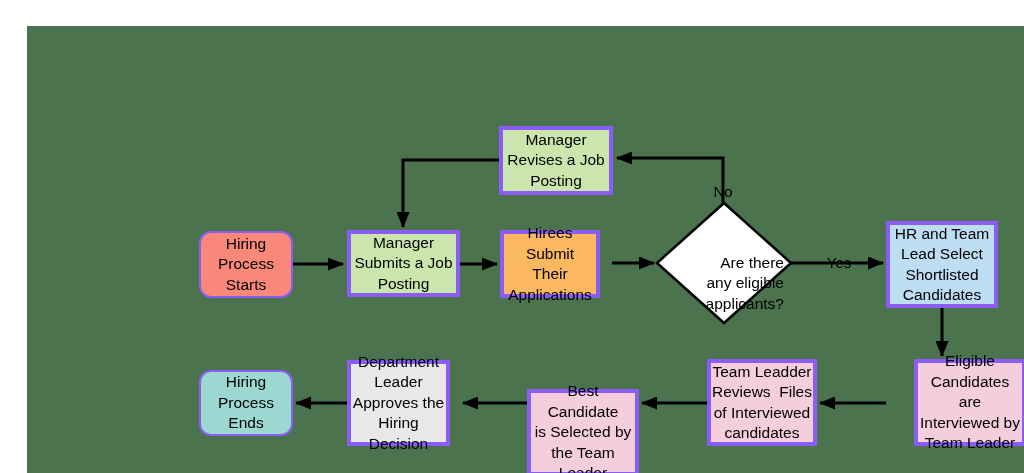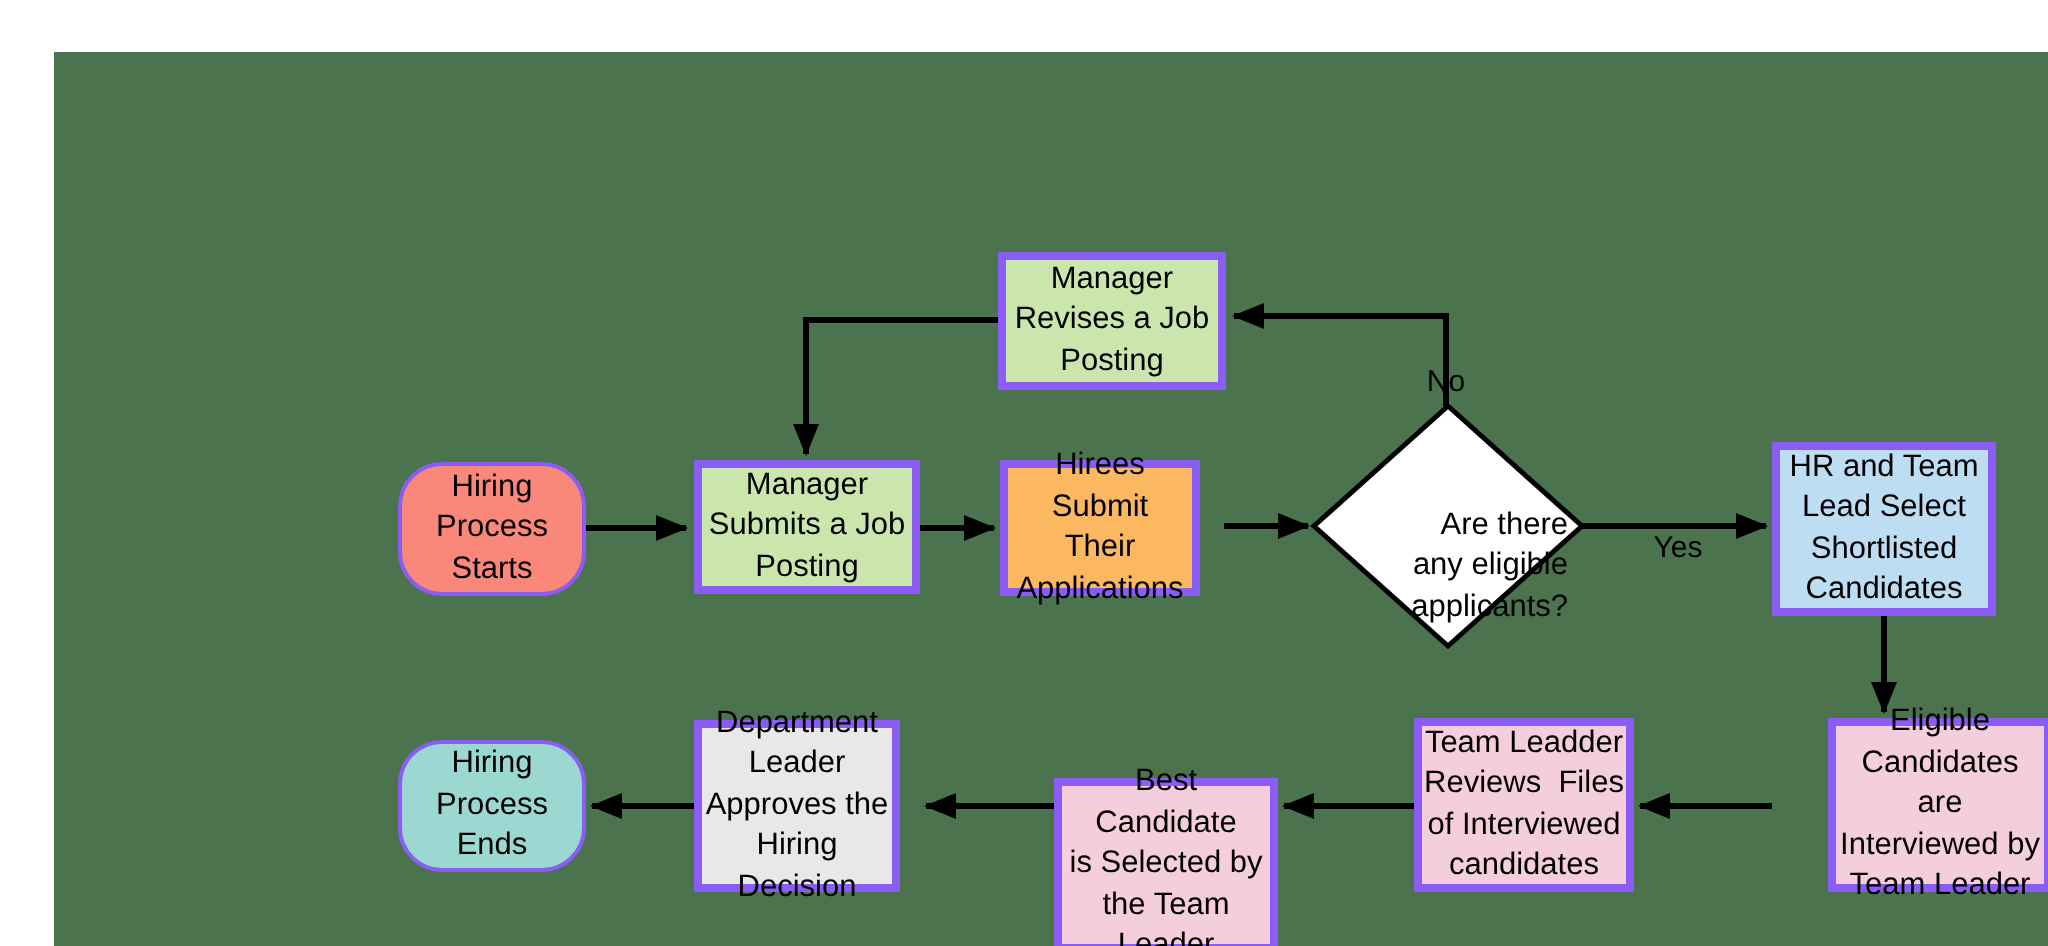--- a/index.html
+++ b/index.html
@@ -10,21 +10,21 @@
   #canvas-bg{
     position:absolute;left:27px;top:26px;width:997px;height:447px;
     background:#4A734E;
   }
   #edges{position:absolute;left:0;top:0;width:1024px;height:473px;z-index:2;}
   .node{
     position:absolute;z-index:3;display:flex;align-items:center;justify-content:center;
     text-align:center;color:#000;font-size:15.5px;line-height:20.5px;
     white-space:pre-wrap;box-sizing:border-box;border:4px solid #8b5cf6;
   }
-  .terminator{border-radius:22px;border-width:2.5px;}
+  .terminator{border-radius:12px;border-width:2.5px;}
   .n-revise,.n-submit{background:#CBE6AD;}
   .n-start{background:#F9887B;}
   .n-hirees{background:#FBB860;}
   .n-hr{background:#BDDDF2;}
   .n-eligible,.n-reviews,.n-best{background:#F5CEDD;}
   .n-dept{background:#E9E8E8;}
   .n-ends{background:#9AD8D1;}
   .n-revise{left:499px;top:126px;width:114px;height:69px;}
   .n-start{left:199px;top:231px;width:94px;height:67px;}
   .n-submit{left:347px;top:230px;width:113px;height:67px;}
@@ -36,21 +36,21 @@
   .n-dept{left:347px;top:360px;width:103px;height:86px;}
   .n-ends{left:199px;top:370px;width:94px;height:66px;}
   .n-decision-label{
     position:absolute;z-index:3;left:664px;top:232px;width:120px;
     text-align:right;color:#000;font-size:15.5px;line-height:20.5px;white-space:pre-wrap;
   }
   .edge-label{
     position:absolute;z-index:4;color:#000;font-size:15px;line-height:15px;
     transform:translate(-50%,-50%);
   }
-  .lbl-yes{left:839px;top:262px;margin-top:12px;}
+  .lbl-yes{left:839px;top:262px;}
   .lbl-no{left:723px;top:191px;}
 </style>
 </head>
 <body>
 
 <div id="stage">
   <div id="canvas-bg"></div>
 
   <svg id="edges" width="1024" height="473" viewBox="0 0 1024 473" xmlns="http://www.w3.org/2000/svg">
     <defs>

